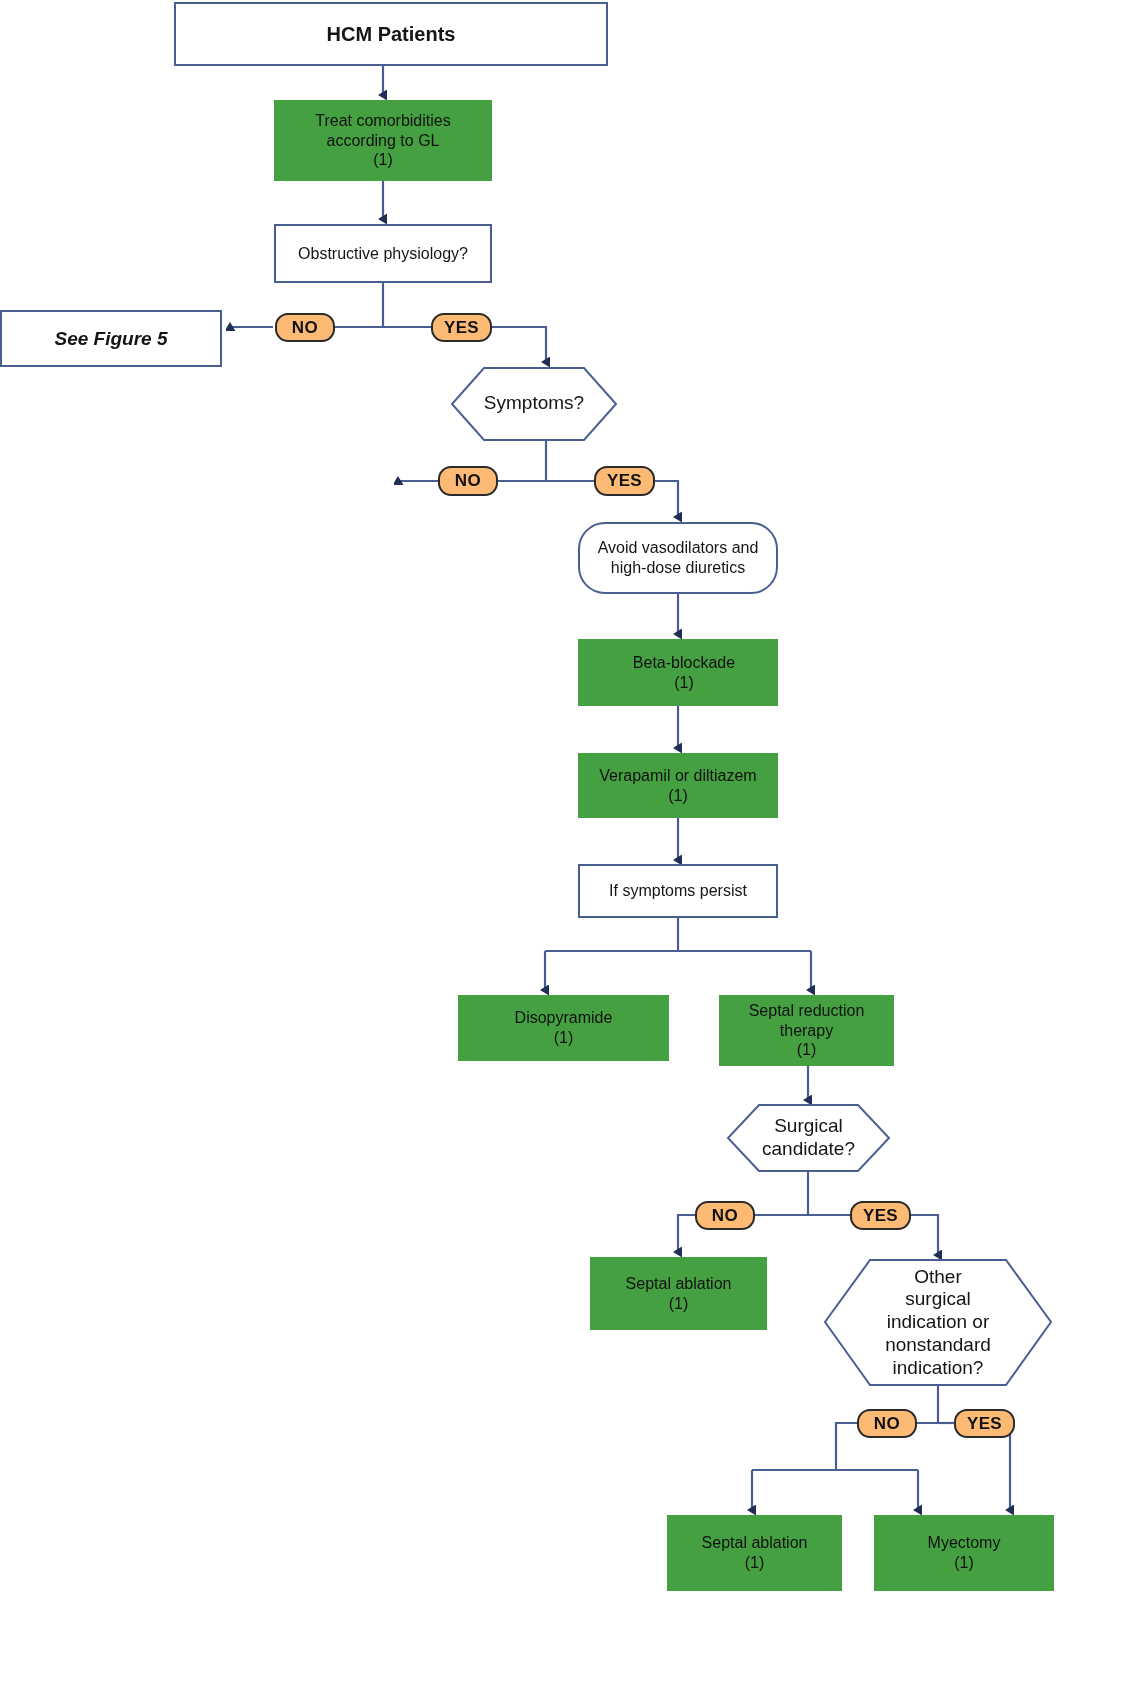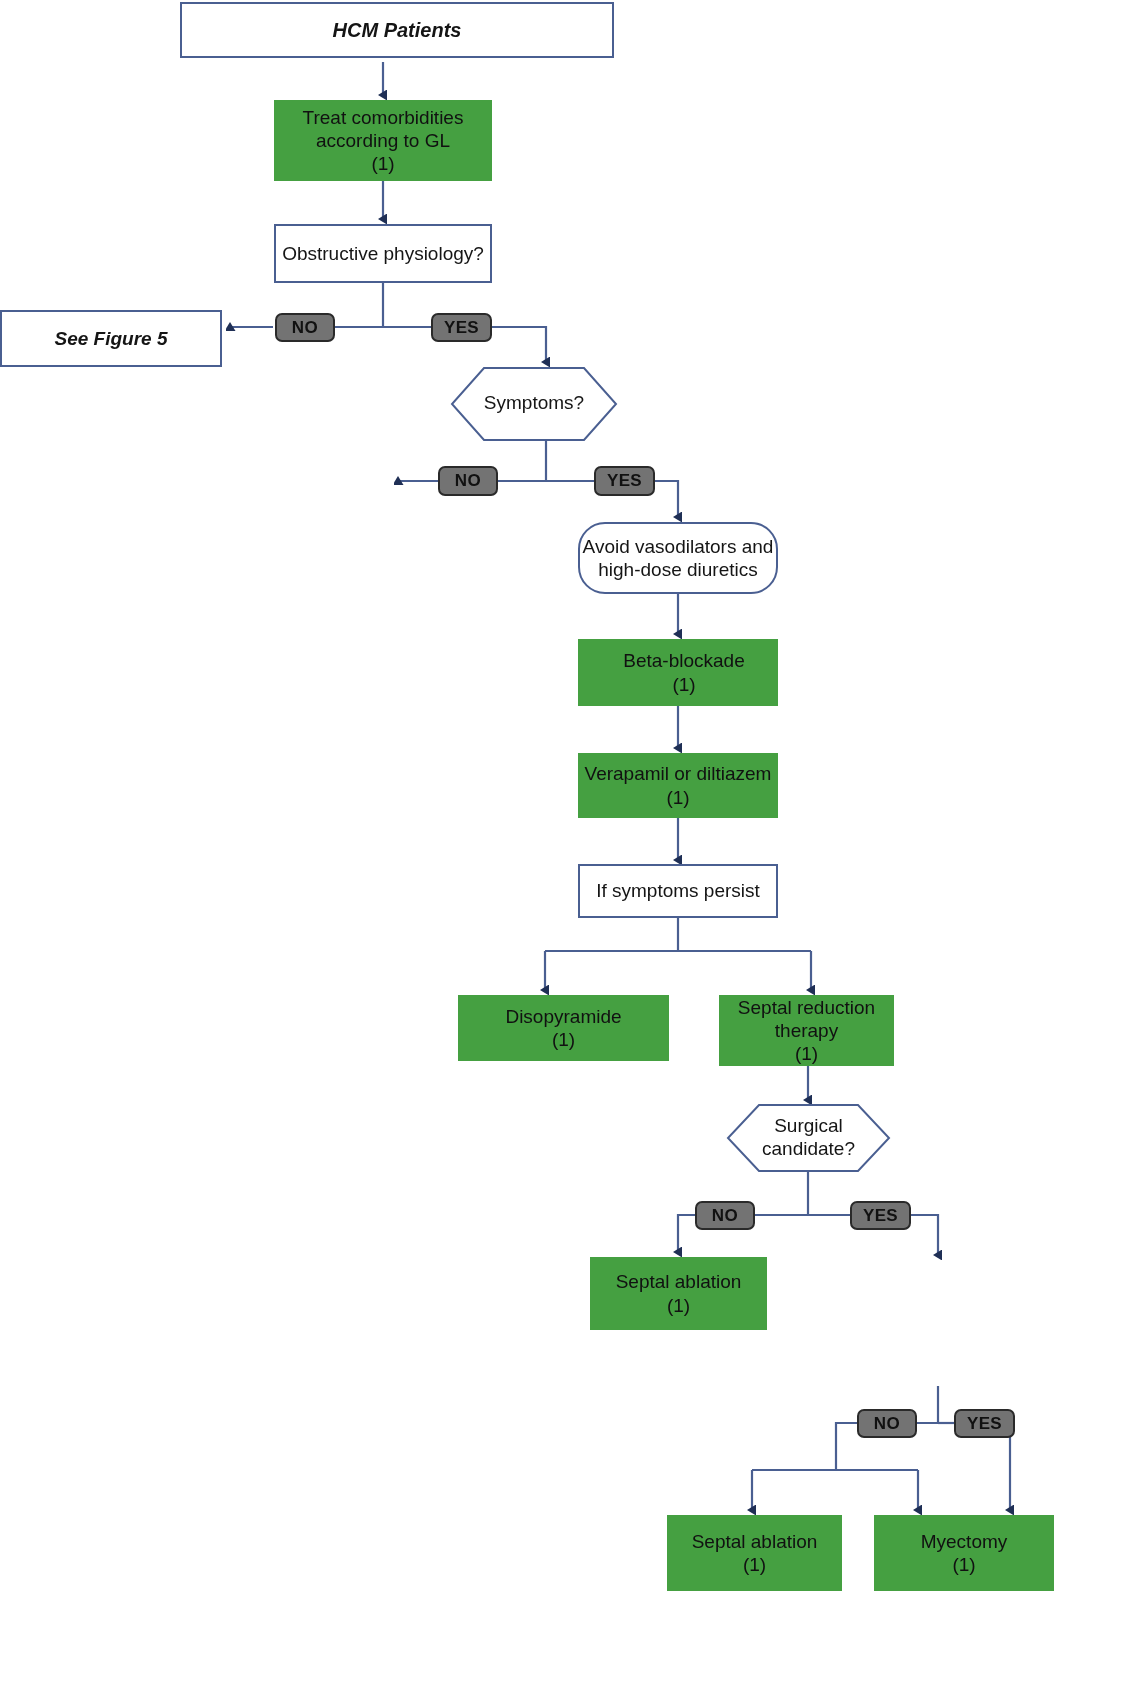--- a/index.html
+++ b/index.html
@@ -27,21 +27,21 @@
   }
   .node {
     position: absolute;
     box-sizing: border-box;
     display: flex;
     align-items: center;
     justify-content: center;
     text-align: center;
     line-height: 1.22;
     color: #151515;
-    font-size: 19px;
+    font-size: 16px;
     white-space: pre-line;
   }
   .node.rect-plain {
     background: #ffffff;
     border: 2px solid #4a5f91;
   }
   .node.rect-green {
     background: #45a041;
     border: 0;
     color: #111111;
@@ -76,23 +76,23 @@
     justify-content: center;
     text-align: center;
     font-size: 19px;
     color: #151515;
     line-height: 1.2;
     white-space: pre-line;
   }
   .pill {
     position: absolute;
     box-sizing: border-box;
-    background: #737373;
+    background: #fdba74;
     border: 2px solid #2a2a2a;
-    border-radius: 7px;
+    border-radius: 13px;
     display: flex;
     align-items: center;
     justify-content: center;
     font-weight: bold;
     font-size: 17px;
     letter-spacing: 0.4px;
     color: #111111;
   }
 </style>
 </head>
@@ -149,21 +149,21 @@
       <path d="M938,1423 L858,1423"></path>
       <path d="M858,1423 L836,1423 L836,1470"></path>
       <path d="M752,1470 L918,1470"></path>
       <path d="M752,1470 L752,1510" marker-end="url(#arrow)"></path>
       <path d="M918,1470 L918,1510" marker-end="url(#arrow)"></path>
       <path d="M938,1423 L958,1423"></path>
       <path d="M1010,1423 L1010,1510" marker-end="url(#arrow)"></path>
     </g>
   </svg>
 
-  <div class="node rect-plain bold" style="left:180px; top:2px; width:434px; height:56px;font-style:italic;">HCM Patients</div>
+  <div class="node rect-plain bold" style="left:174px; top:2px; width:434px; height:64px;">HCM Patients</div>
 
   <div class="node rect-green" style="left:274px; top:100px; width:218px; height:81px;">Treat comorbidities
 according to GL
 (1)</div>
 
   <div class="node rect-plain" style="left:274px; top:224px; width:218px; height:59px;">Obstructive physiology?</div>
 
   <div class="node rect-plain italic" style="left:0px; top:310px; width:222px; height:57px;">See Figure 5</div>
 
   <div class="pill" style="left:275px; top:313px; width:60px; height:29px;">NO</div>
@@ -208,20 +208,30 @@
 candidate?</div>
   </div>
 
   <div class="pill" style="left:695px; top:1201px; width:60px; height:29px;">NO</div>
 
   <div class="pill" style="left:850px; top:1201px; width:61px; height:29px;">YES</div>
 
   <div class="node rect-green" style="left:590px; top:1257px; width:177px; height:73px;">Septal ablation
 (1)</div>
 
+  <div class="hexnode" style="left:824px; top:1259px; width:228px; height:127px;">
+    <svg width="228" height="127" viewBox="0 0 228 127" xmlns="http://www.w3.org/2000/svg">
+      <polygon points="46,1 182,1 227,63 182,126 46,126 1,63" fill="#ffffff" stroke="#4a5f91" stroke-width="2"></polygon>
+    </svg>
+    <div class="hexlabel">Other
+surgical
+indication or
+nonstandard
+indication?</div>
+  </div>
 
   <div class="pill" style="left:857px; top:1409px; width:60px; height:29px;">NO</div>
 
   <div class="pill" style="left:954px; top:1409px; width:61px; height:29px;">YES</div>
 
   <div class="node rect-green" style="left:667px; top:1515px; width:175px; height:76px;">Septal ablation
 (1)</div>
 
   <div class="node rect-green" style="left:874px; top:1515px; width:180px; height:76px;">Myectomy
 (1)</div>

